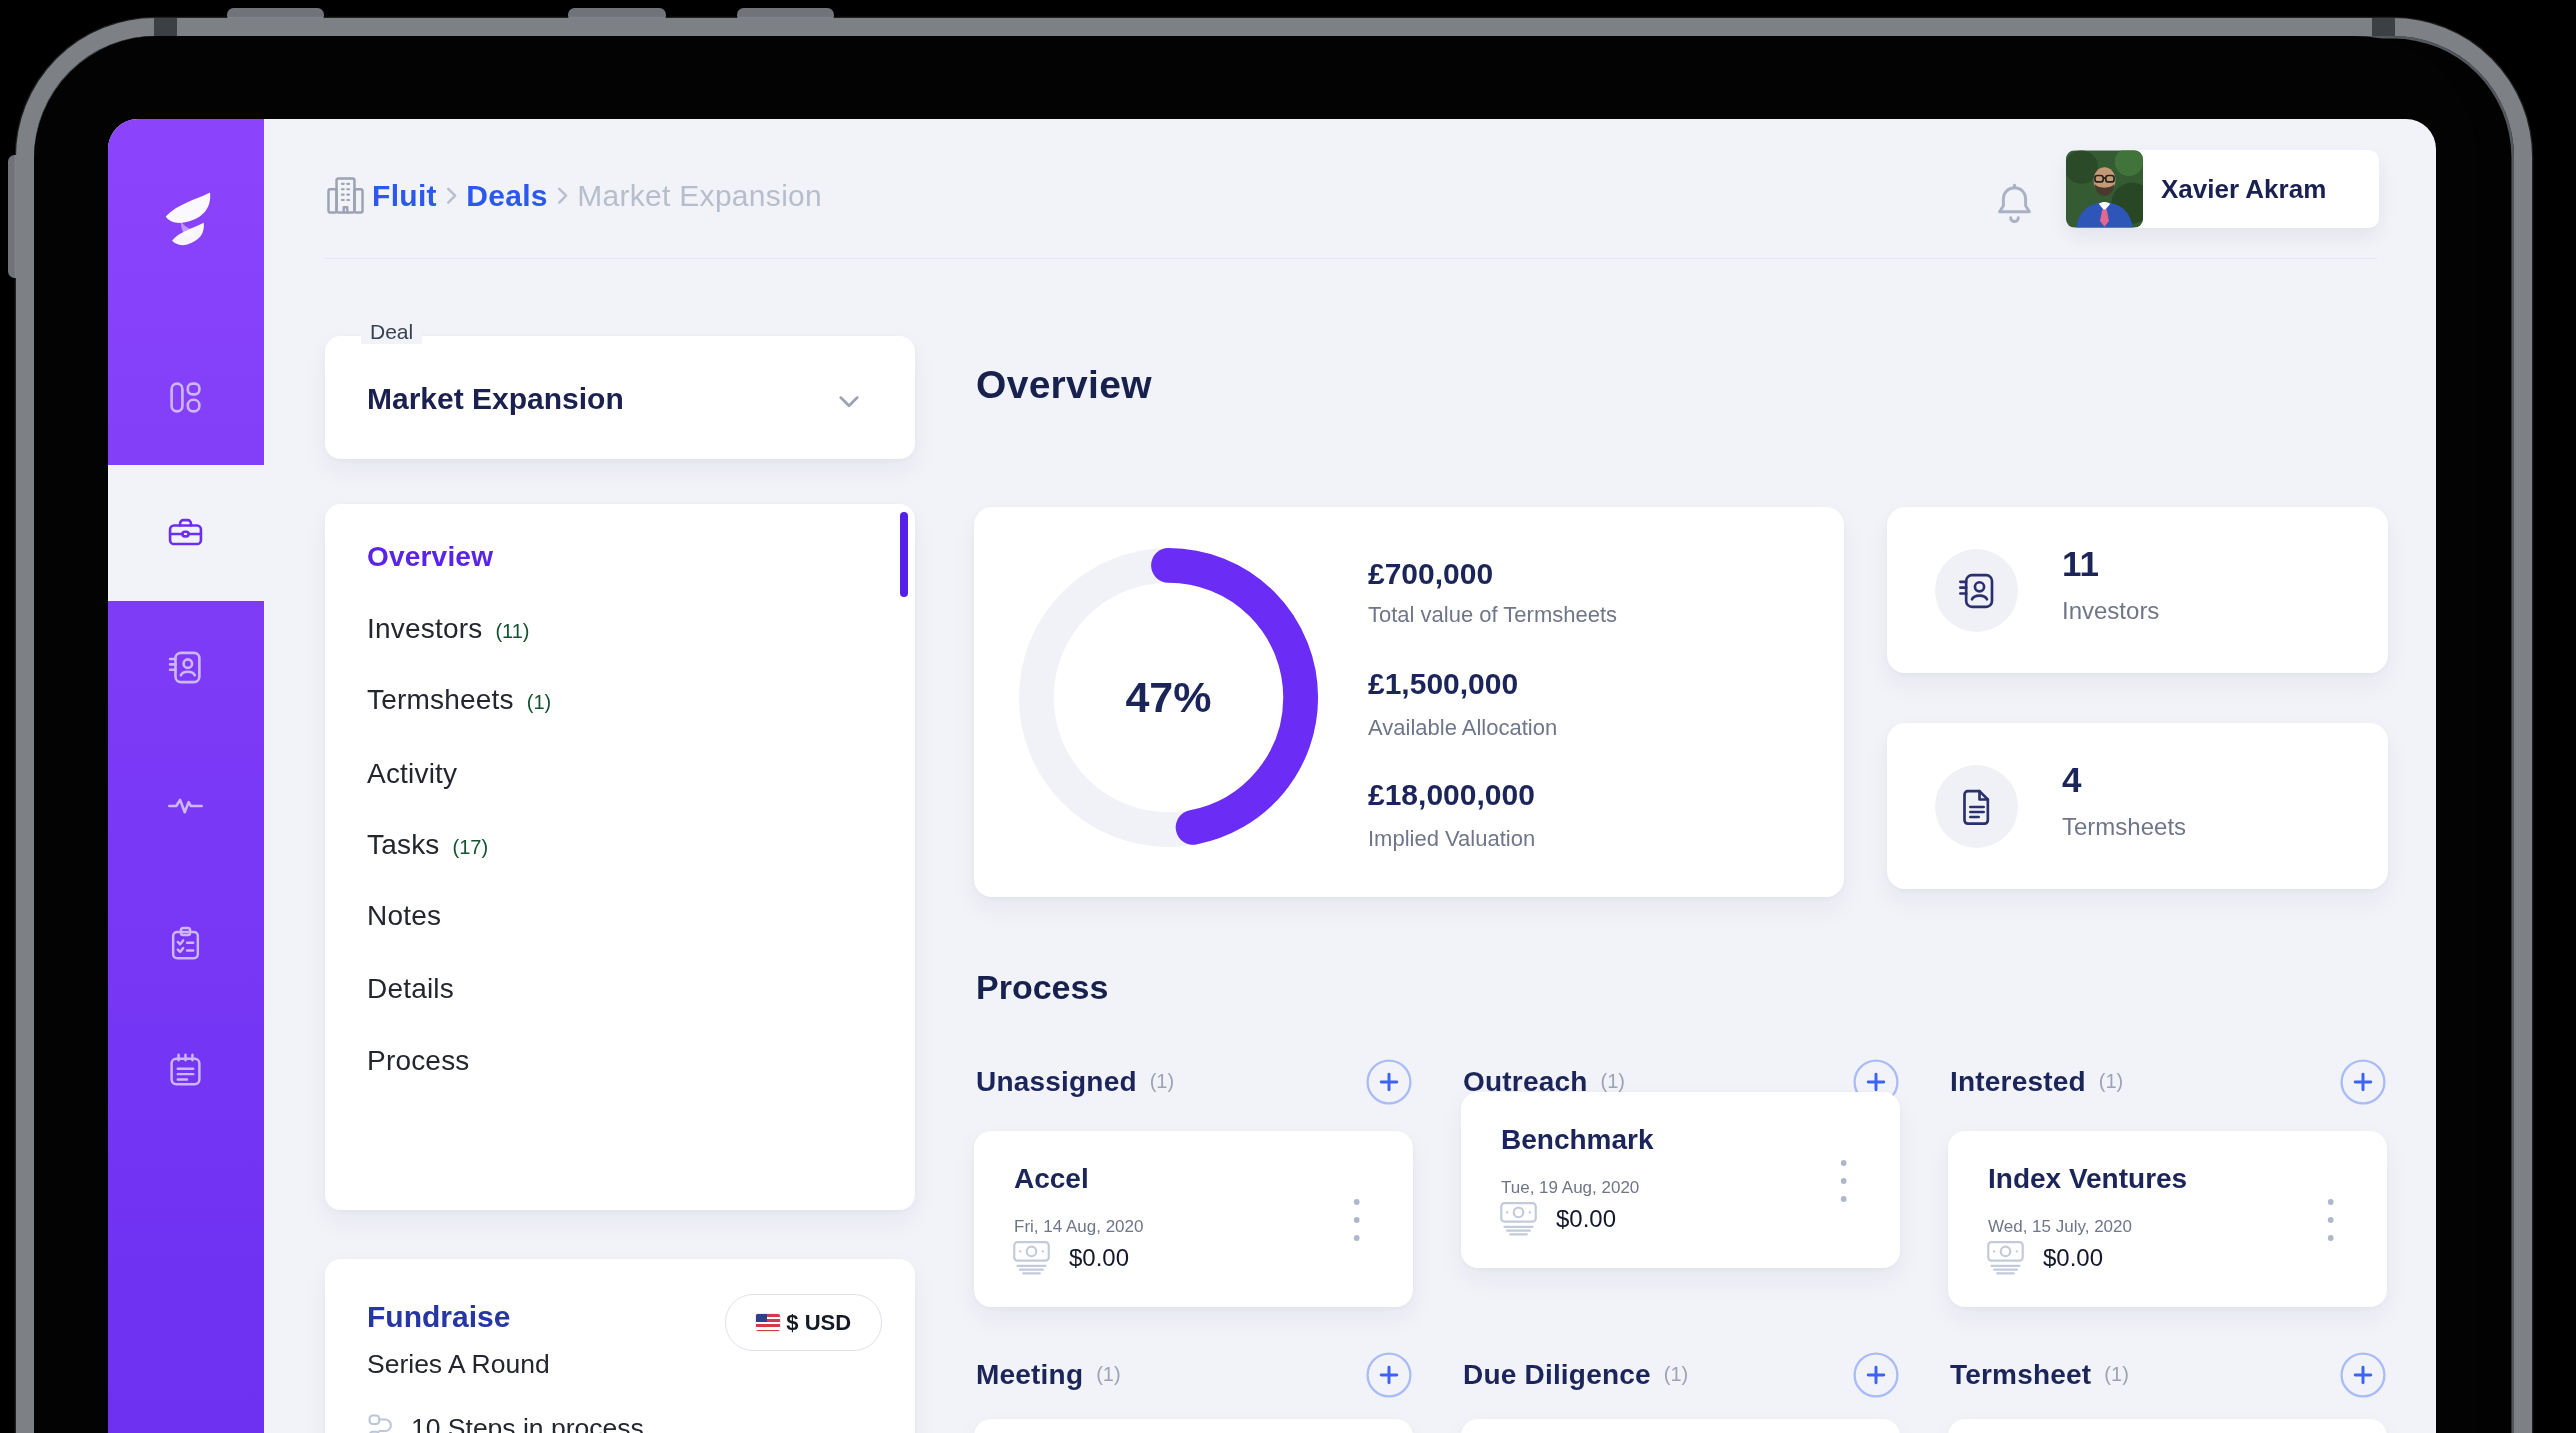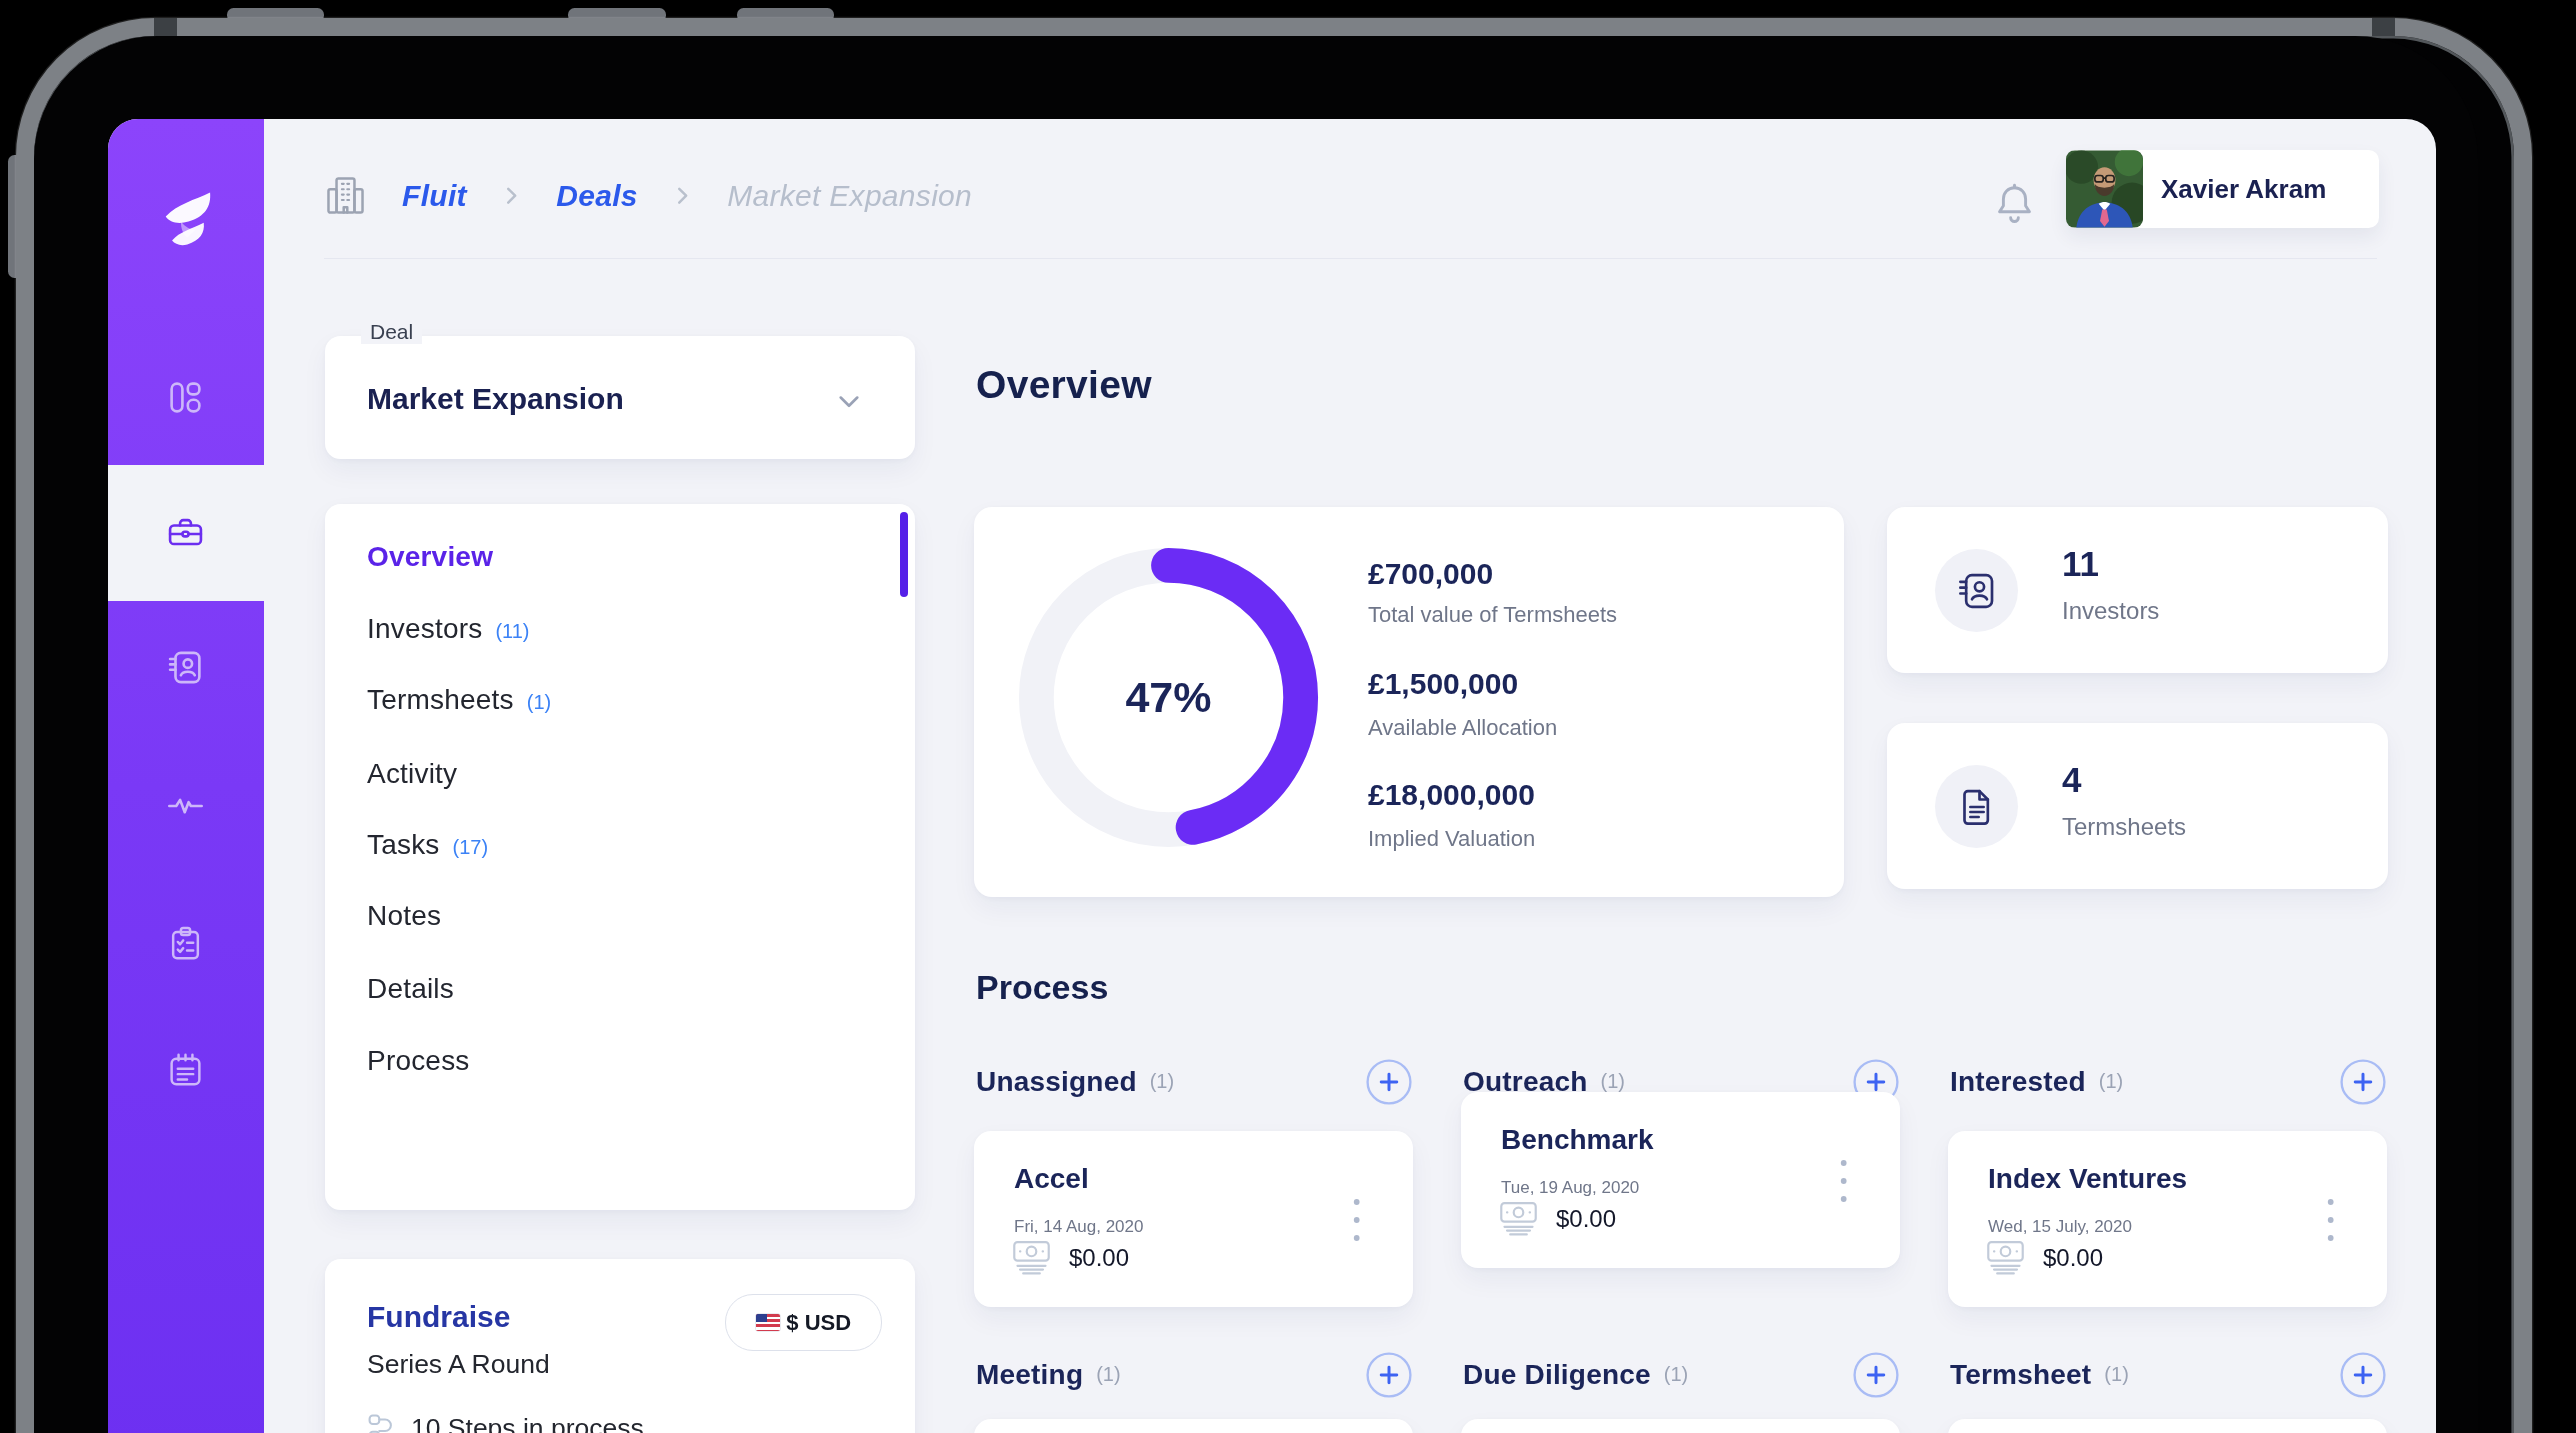--- a/index.html
+++ b/index.html
@@ -21,21 +21,21 @@
   
   .sidebar{position:absolute;left:0;top:0;width:156px;height:100%;
            background:linear-gradient(180deg,#8C44FB 0%,#7A39F6 45%,#6A2EF0 100%);}
   .sidebar-active-strip{position:absolute;left:0;top:346px;width:156px;height:136px;background:#F2F3F8;}
   .side-icon{position:absolute;left:59px;width:37px;height:37px;color:#CDB7F9;}
   .side-icon svg{width:37px;height:37px;display:block;}
   .side-icon.active{color:#6C2EF0;}
   .logo-wrap{position:absolute;left:40px;top:57px;width:76px;height:76px;}
 
   
-  .crumb-row{position:absolute;left:216px;top:55px;height:43px;display:flex;align-items:center;gap:35px;font-style:italic;}
+  .crumb-row{position:absolute;left:216px;top:55px;height:43px;display:flex;align-items:center;gap:5px;}
   .crumb-icon{width:43px;height:43px;color:#9CA3B2;}
   .crumb-icon svg{width:43px;height:43px;display:block;}
   .crumb-link{font-size:30px;font-weight:700;color:#2B59EB;letter-spacing:0.3px;}
   .crumb-sep{width:19.4px;height:19.4px;color:#B9C0CD;}
   .crumb-sep svg{width:19.4px;height:19.4px;display:block;}
   .crumb-current{font-size:30px;font-weight:400;color:#B6BECC;letter-spacing:0.3px;}
   .bell{position:absolute;left:1886px;top:62px;width:41px;height:46px;color:#A9B1C3;cursor:pointer;}
   .bell svg{width:41px;height:46px;display:block;}
   .user-chip{position:absolute;left:1958px;top:31px;width:313px;height:78px;background:#fff;border-radius:10.3px;
              box-shadow:0 9px 19.4px rgba(27,37,89,.07);display:flex;align-items:center;cursor:pointer;}
@@ -54,21 +54,21 @@
   .deal-card{left:217px;top:217px;width:590px;height:123px;z-index:2;cursor:pointer;}
   .deal-title{position:absolute;left:42px;top:46px;font-size:30px;font-weight:700;color:#1A2151;}
   .deal-chev{position:absolute;left:510px;top:52px;width:28px;height:28px;color:#9AA2B6;}
   .deal-chev svg{width:28px;height:28px;display:block;}
 
   .nav-card{left:217px;top:385px;width:590px;height:706px;}
   .nav-indicator{position:absolute;left:575px;top:7.7px;width:8.4px;height:85px;border-radius:4.5px;background:#5520E8;}
   .nav-item{position:absolute;left:42px;display:flex;align-items:baseline;gap:13px;cursor:pointer;}
   .nav-item .lbl{font-size:28px;color:#23262F;letter-spacing:0.2px;}
   .nav-item.active .lbl{color:#5A23E8;font-weight:700;}
-  .nav-item .cnt{font-size:20px;color:#3b82f6;}
+  .nav-item .cnt{font-size:20px;color:#14532d;}
 
   .fund-card{left:217px;top:1140px;width:590px;height:297px;}
   .fund-title{position:absolute;left:42px;top:41px;font-size:30px;font-weight:700;color:#2636A4;}
   .fund-round{position:absolute;left:42px;top:90px;font-size:26.5px;color:#23262E;}
   .fund-pill{position:absolute;left:400px;top:35px;width:155px;height:55px;border:1.3px solid #DDE1EB;border-radius:28px;
              display:flex;align-items:center;justify-content:center;gap:6px;background:#fff;cursor:pointer;}
   .flag{position:relative;width:24.5px;height:17px;border-radius:1.9px;overflow:hidden;
         background:repeating-linear-gradient(180deg,#D23B4E 0 2.6px,#fff 2.6px 5.2px);box-shadow:0 0 0 0.6px #d8dbe4;}
   .flag::before{content:"";position:absolute;left:0;top:0;width:11px;height:8.4px;background:#2D3F8F;}
   .fund-pill .cur{font-size:22px;font-weight:700;color:#141925;}

